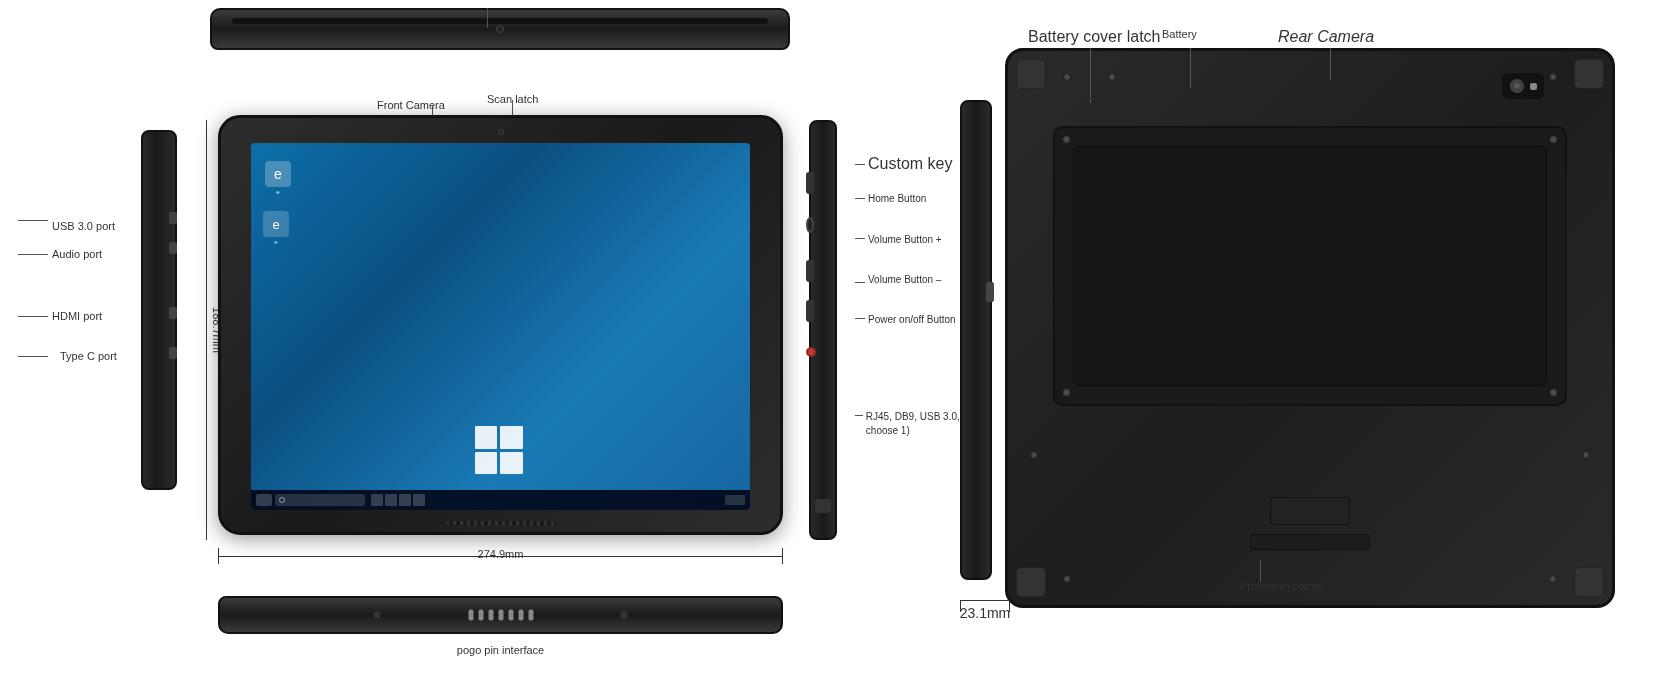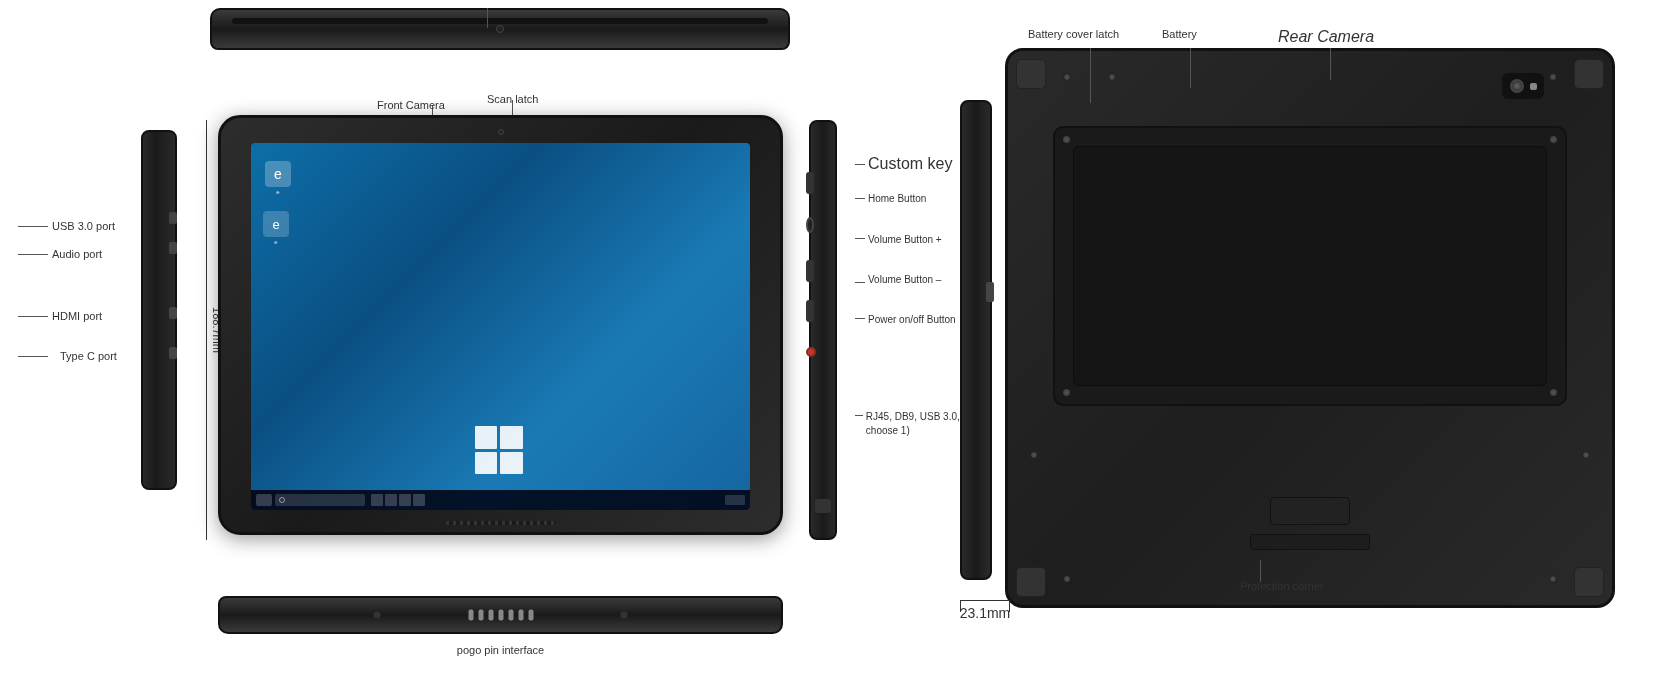--- a/index.html
+++ b/index.html
@@ -114,21 +114,21 @@
   <div class="left-view">
     <div class="left-device">
       <div class="side-port side-port-1"></div>
       <div class="side-port side-port-2"></div>
       <div class="side-port side-port-3"></div>
       <div class="side-port side-port-4"></div>
     </div>
   </div>
 
   <div style="position:absolute; left:18px; top:220px; width:120px;">
-    <div style="position:absolute; top:0; left:0; display:flex; align-items:center;">
+    <div style="position:absolute; top:0; left:0; display:flex; align-items:flex-start;">
       <div style="width:30px; height:1px; background:#555; margin-right:4px;"></div>
       <span style="font-size:11px; color:#333;">USB 3.0 port</span>
     </div>
     <div style="position:absolute; top:28px; left:0; display:flex; align-items:center;">
       <div style="width:30px; height:1px; background:#555; margin-right:4px;"></div>
       <span style="font-size:11px; color:#333;">Audio port</span>
     </div>
     <div style="position:absolute; top:90px; left:0; display:flex; align-items:center;">
       <div style="width:30px; height:1px; background:#555; margin-right:4px;"></div>
       <span style="font-size:11px; color:#333;">HDMI port</span>
@@ -184,20 +184,26 @@
           </div>
         </div>
       </div>
 
       <div style="position:absolute; top:11px; left:50%; transform:translateX(-50%); width:6px; height:6px; background:#222; border-radius:50%; border:1px solid #444;"></div>
 
       <div style="position:absolute; bottom:7px; left:50%; transform:translateX(-50%); width:110px; height:4px; background:repeating-linear-gradient(90deg,#333 0px,#333 3px,#1a1a1a 3px,#1a1a1a 7px); border-radius:2px;"></div>
     </div>
   </div>
 
+  <div style="position:absolute; left:218px; top:548px; width:565px; height:16px;">
+    <div style="position:absolute; top:8px; left:0; right:0; height:1px; background:#333;"></div>
+    <div style="position:absolute; top:0; left:0; width:1px; height:16px; background:#333;"></div>
+    <div style="position:absolute; top:0; right:0; width:1px; height:16px; background:#333;"></div>
+    <div style="position:absolute; top:0; left:50%; transform:translateX(-50%); font-size:11px; color:#333; white-space:nowrap;">274.9mm</div>
+  </div>
 
   <div style="position:absolute; left:800px; top:120px; width:45px; height:420px;">
     <div style="width:28px; height:420px; background:linear-gradient(270deg,#2a2a2a,#1a1a1a,#2a2a2a); border-radius:8px; border:2px solid #111; position:relative; margin:0 auto;">
 
       <div style="position:absolute; left:-5px; top:50px; width:8px; height:22px; background:#333; border-radius:3px;"></div>
       <div style="position:absolute; left:-5px; top:95px; width:8px; height:16px; background:#222; border-radius:50%; border:2px solid #444;"></div>
       <div style="position:absolute; left:-5px; top:138px; width:8px; height:22px; background:#333; border-radius:3px;"></div>
       <div style="position:absolute; left:-5px; top:178px; width:8px; height:22px; background:#333; border-radius:3px;"></div>
       <div style="position:absolute; left:-5px; top:225px; width:10px; height:10px; background:#c0392b; border-radius:50%; border:2px solid #922b21;"></div>
 
@@ -283,21 +289,21 @@
       <div style="position:absolute; bottom:8px; right:8px; width:7px; height:7px; background:radial-gradient(#555,#333); border-radius:50%;"></div>
     </div>
 
     <div style="position:absolute; bottom:80px; left:50%; transform:translateX(-50%); width:80px; height:28px; background:#222; border-radius:4px; border:1px solid #111;"></div>
     <div style="position:absolute; bottom:55px; left:50%; transform:translateX(-50%); width:120px; height:16px; background:#1d1d1d; border-radius:3px; border:1px solid #111;"></div>
 
     <div style="position:absolute; top:400px; left:22px; width:8px; height:8px; background:radial-gradient(#555,#333); border-radius:50%; border:1px solid #222;"></div>
     <div style="position:absolute; top:400px; right:22px; width:8px; height:8px; background:radial-gradient(#555,#333); border-radius:50%; border:1px solid #222;"></div>
   </div>
 
-  <div style="position:absolute; left:1028px; top:28px; font-size:11px; color:#333; white-space:nowrap;">Battery cover latch</div>
+  <div style="position:absolute; left:1028px; top:28px; font-size:16px; color:#333; white-space:nowrap;">Battery cover latch</div>
   <div style="position:absolute; left:1090px; top:48px; width:1px; height:55px; background:#555;"></div>
 
   <div style="position:absolute; left:1162px; top:28px; font-size:11px; color:#333; white-space:nowrap;">Battery</div>
   <div style="position:absolute; left:1190px; top:48px; width:1px; height:40px; background:#555;"></div>
 
   <div style="position:absolute; left:1278px; top:28px; font-size:16px; color:#333; white-space:nowrap;font-style:italic;">Rear Camera</div>
   <div style="position:absolute; left:1330px; top:48px; width:1px; height:32px; background:#555;"></div>
 
   <div style="position:absolute; left:960px; top:600px; width:50px; height:30px;">
     <div style="position:absolute; top:0; left:0; right:0; height:1px; background:#333;"></div>

